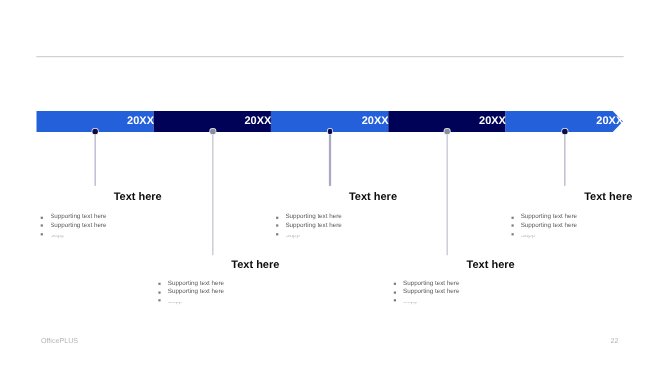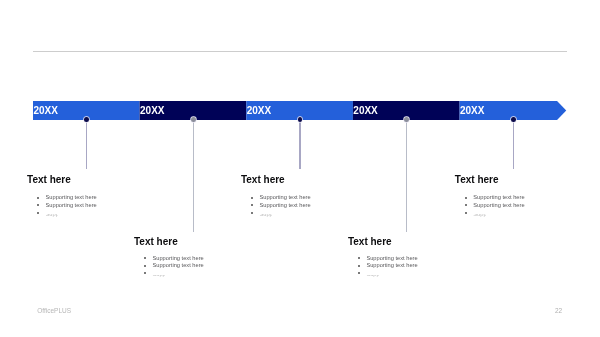--- a/index.html
+++ b/index.html
@@ -6,31 +6,31 @@
   body{width:600px;height:337px;background:#ffffff;
        font-family:"Liberation Sans",sans-serif;overflow:hidden;}
   .slide{position:relative;width:600px;height:337px;background:#ffffff;overflow:hidden;}
 
   
   .header-rule{position:absolute;left:32.8px;top:50.8px;width:534.4px;height:1px;background:#cdcdcd;}
 
   
   .timeline{position:absolute;left:33.4px;top:101.4px;width:534px;height:18.9px;}
   .tl-svg{position:absolute;left:0;top:0;display:block;}
-  .tl-year{position:absolute;top:0.8px;height:18.9px;line-height:18.9px;text-align:left;
+  .tl-year{position:absolute;top:0.8px;height:18.9px;line-height:18.9px;text-align:right;
            color:#ffffff;font-size:10px;font-weight:bold;opacity:0.999;will-change:opacity;}
 
   
   .nodes,.groups{position:absolute;left:0;top:0;width:600px;height:337px;}
   .node-dot{position:absolute;width:4.6px;height:4.6px;border-radius:50%;box-shadow:0 0 0 0.7px #eceaf6;}
   .node-line{position:absolute;width:1.1px;}
 
   
   .grp-title{position:absolute;width:120px;font-size:10px;font-weight:bold;color:#0d0d0f;
-             text-align:left;white-space:nowrap;opacity:0.999;will-change:opacity;}
+             text-align:right;white-space:nowrap;opacity:0.999;will-change:opacity;}
   .grp-list{position:absolute;width:100px;height:26px;overflow:hidden;}
   .grp-item{position:relative;height:7.6px;}
   .grp-mark{position:absolute;left:1.8px;top:2.55px;width:1.9px;height:1.9px;background:#7a7a7a;}
   .grp-text-wrap{position:absolute;left:10.2px;top:0;width:90px;height:7.6px;overflow:hidden;display:block;}
   .grp-text{position:absolute;left:0;top:0;font-size:5.7px;color:#58585b;line-height:7.6px;
             white-space:nowrap;opacity:0.999;will-change:opacity;}
   
   .grp-item.is-cropped .grp-text-wrap{top:4.9px;height:2.9px;width:12.6px;}
   .grp-item.is-cropped .grp-text{top:-3.5px;color:#bdbdbd;}
 

